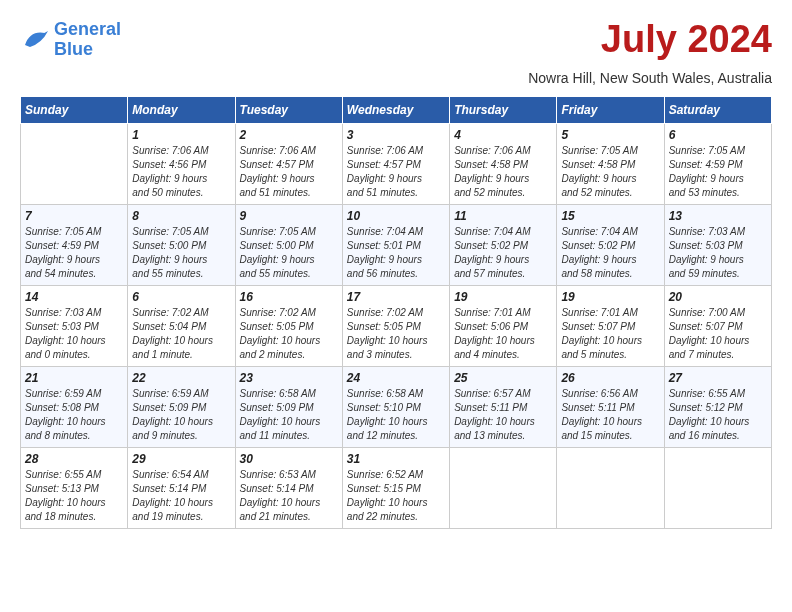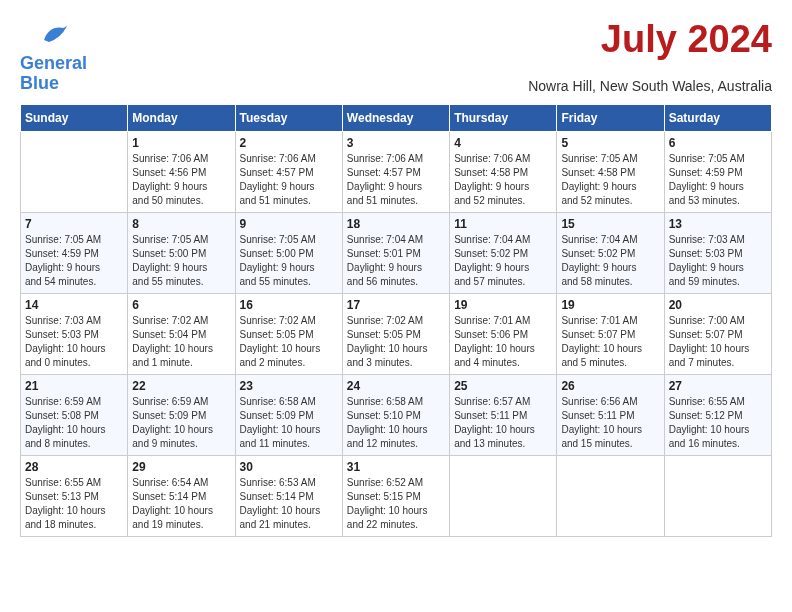--- a/index.html
+++ b/index.html
@@ -13,21 +13,20 @@
     .header {
       display: flex;
       justify-content: space-between;
       align-items: flex-start;
       margin-bottom: 10px;
     }
     .logo {
       display: flex;
       align-items: center;
       gap: 4px;
-      flex-direction: column;
     }
     .logo-text {
       font-size: 18px;
       font-weight: bold;
       color: #1a3a6b;
       line-height: 1.1;
     }
     .logo-text span {
       color: #3a7fd5;
     }
@@ -40,26 +39,27 @@
     }
     .month-title {
       font-size: 38px;
       font-weight: bold;
       color: #b91c1c;
       line-height: 1;
     }
     .location {
       font-size: 14px;
       color: #333;
-      margin-top: 20px;
+      margin-top: 12px;
     }
     .calendar {
       width: 100%;
       border-collapse: collapse;
       font-size: 11px;
+      font-style: italic;
     }
     .calendar th {
       background-color: #2a5ca8;
       color: #fff;
       padding: 6px 4px;
       text-align: left;
       font-size: 12px;
       border: 1px solid #fff;
     }
     .calendar td {
@@ -161,21 +161,21 @@
         </td>
         <td>
           <span class="day-num">8</span>
           <div class="day-info">Sunrise: 7:05 AM<br>Sunset: 5:00 PM<br>Daylight: 9 hours<br>and 55 minutes.</div>
         </td>
         <td>
           <span class="day-num">9</span>
           <div class="day-info">Sunrise: 7:05 AM<br>Sunset: 5:00 PM<br>Daylight: 9 hours<br>and 55 minutes.</div>
         </td>
         <td>
-          <span class="day-num">18</span>
+          <span class="day-num">10</span>
           <div class="day-info">Sunrise: 7:04 AM<br>Sunset: 5:01 PM<br>Daylight: 9 hours<br>and 56 minutes.</div>
         </td>
         <td>
           <span class="day-num">11</span>
           <div class="day-info">Sunrise: 7:04 AM<br>Sunset: 5:02 PM<br>Daylight: 9 hours<br>and 57 minutes.</div>
         </td>
         <td>
           <span class="day-num">15</span>
           <div class="day-info">Sunrise: 7:04 AM<br>Sunset: 5:02 PM<br>Daylight: 9 hours<br>and 58 minutes.</div>
         </td>

